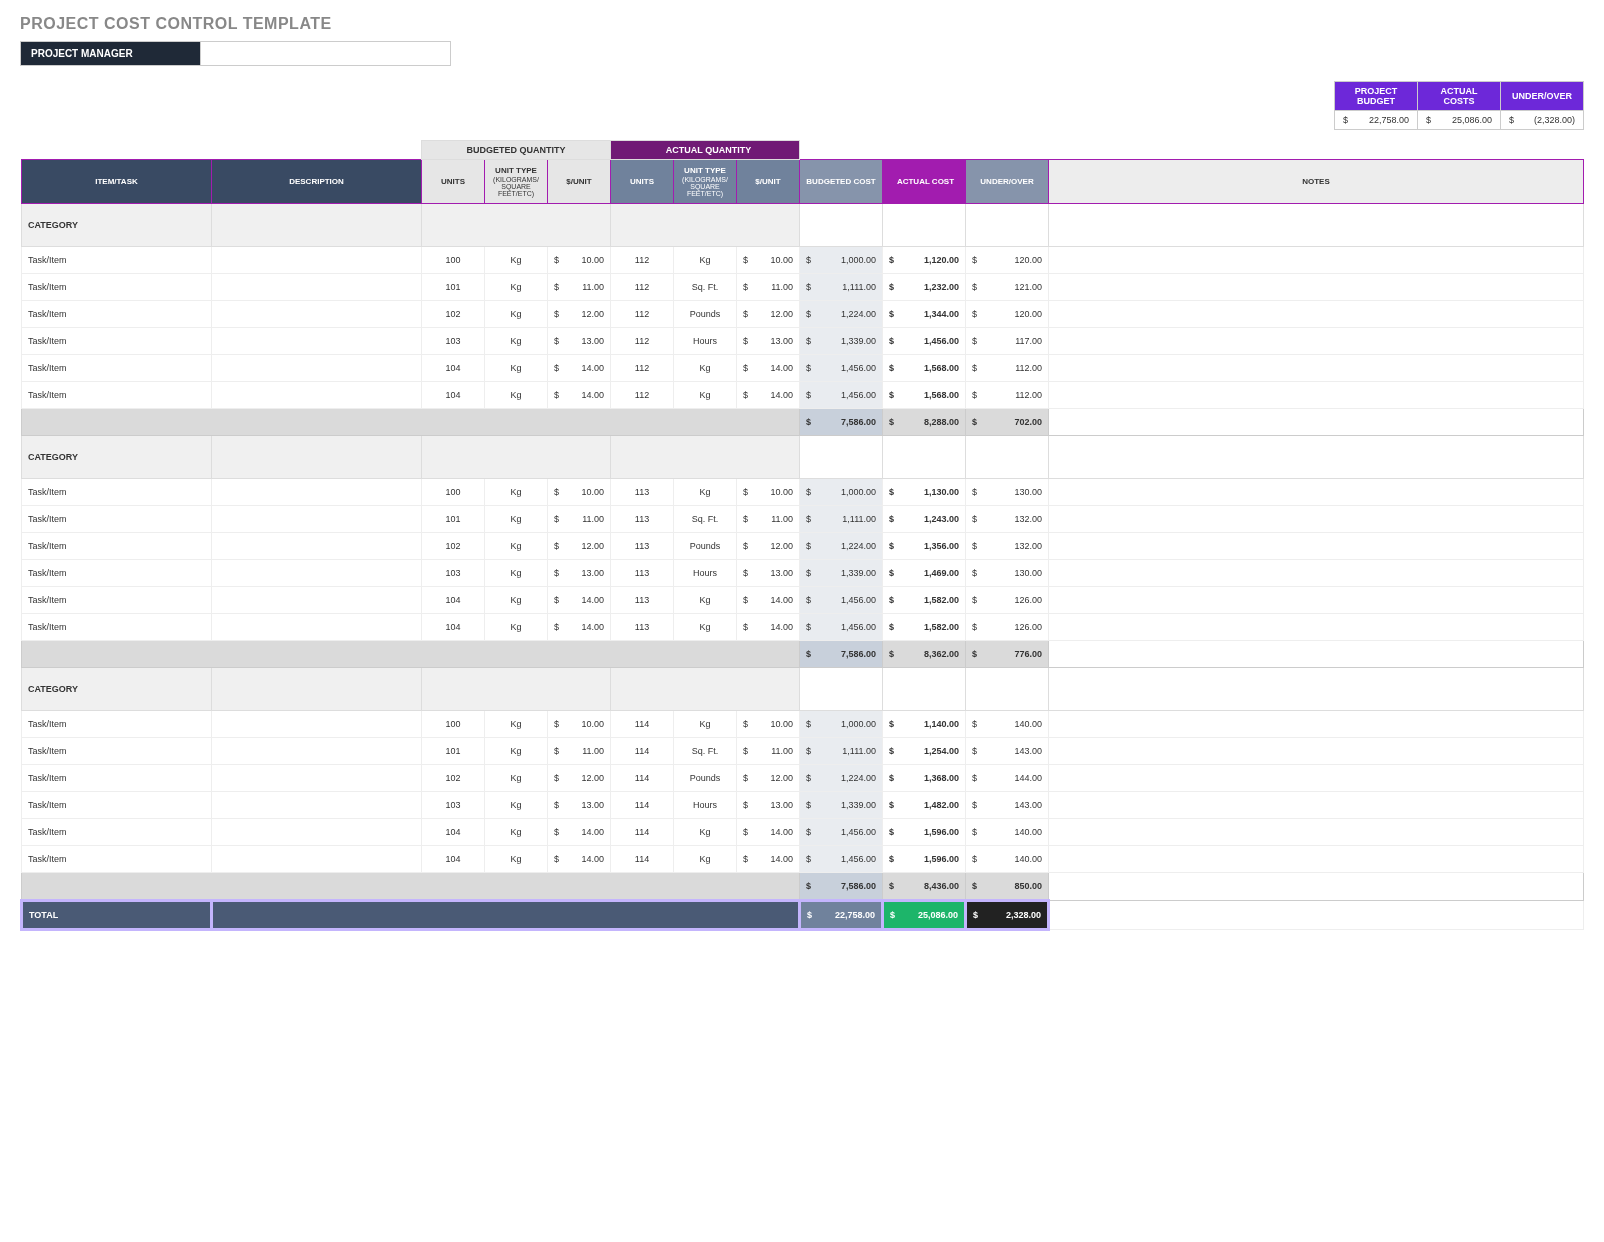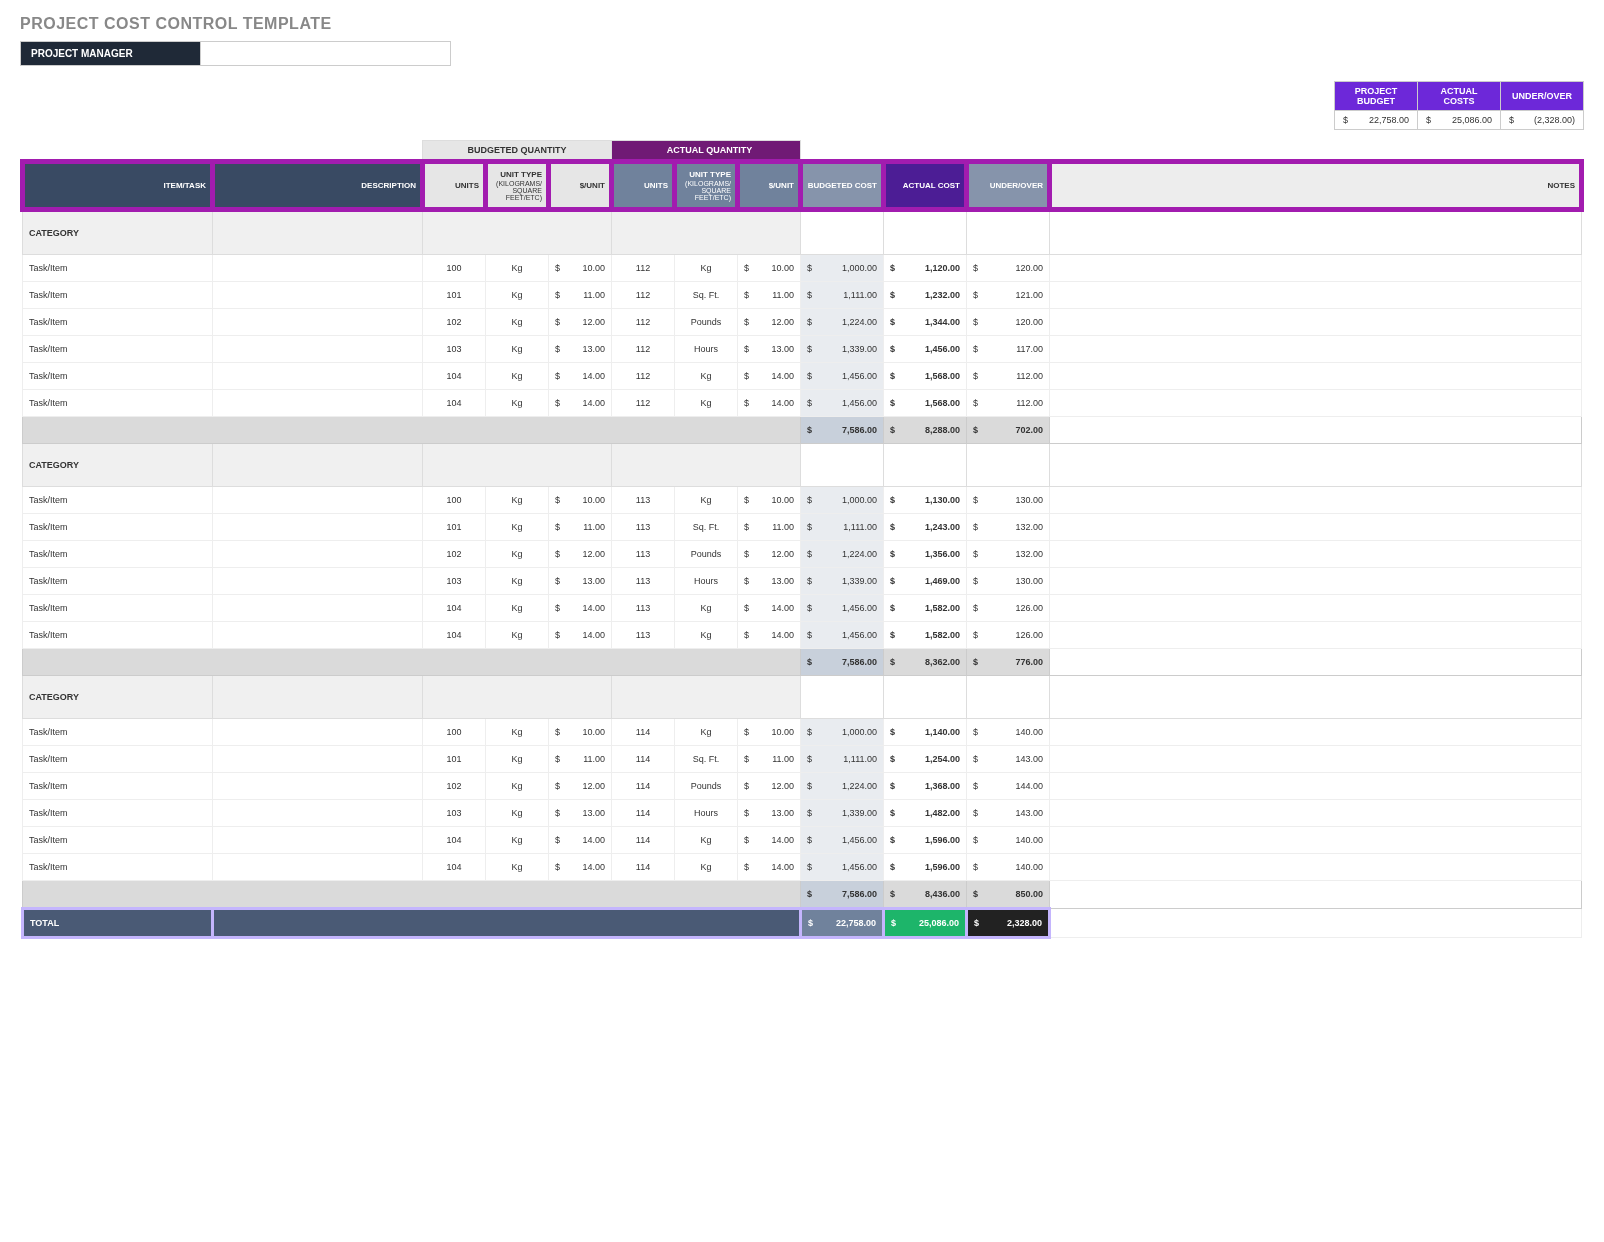--- a/index.html
+++ b/index.html
@@ -77,28 +77,28 @@
     font-size:9px;
     font-weight:bold;
     border:1px solid #ddd;
     padding:4px;
   }
   .grp-header td.budq { background:#e6e6e6; }
   .grp-header td.actq { background:#701a75; color:#fff;padding-left:11px; }
   .col-header th {
     font-size:8px;
     padding:6px 4px;
-    text-align:right;
-    border:5px solid #a21caf;
+    text-align:center;
+    border:1px solid #a21caf;
   }
   .col-header th.blue { background:#394a63; color:#fff; }
   .col-header th.gray { background:#e6e6e6; color:#333; }
   .col-header th.slate{ background:#70829c; color:#fff; }
   .col-header th.slate2{ background:#8694ab; color:#fff; }
-  .col-header th.green{ background:#4c1d95; color:#fff;padding-left:7px; }
+  .col-header th.green{ background:#a21caf; color:#fff;padding-left:7px; }
   .col-header th.notes{ background:#ededed; color:#333; }
   .col-header th .sub { display:block; font-size:7px; font-weight:normal; margin-top:1px; }
   .cat-row td {
     background:#f0f0f0;
     border:1px solid #ddd;
     padding:16px 6px;
   }
   .cat-row td.cat-label { font-weight:bold; font-size:9px; }
   .data-row td {
     border:1px solid #eee;

